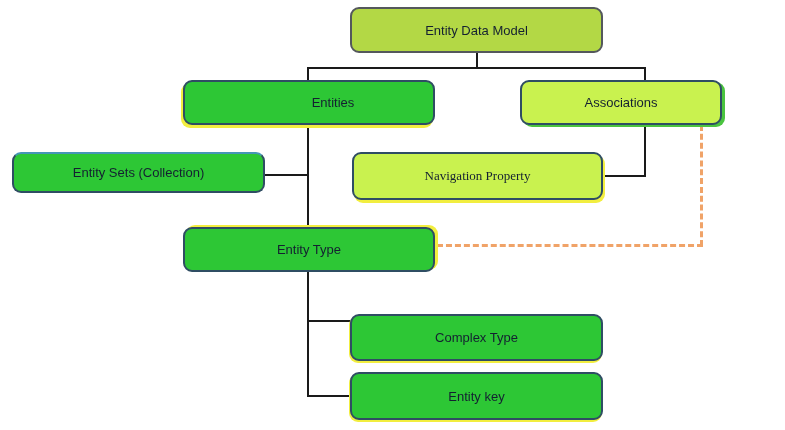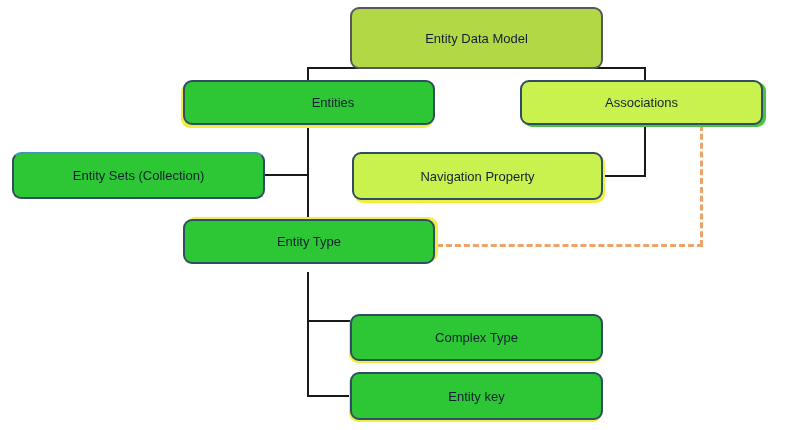--- a/index.html
+++ b/index.html
@@ -20,21 +20,21 @@
     align-items: center;
     justify-content: center;
     font-size: 13px;
     color: var(--text, #142031);
     text-align: center;
   }
   .fill-green  { background: var(--green_fill, #2dc735); }
   .fill-yg     { background: var(--yellow_green_fill, #c9f24f); }
   .fill-olive  { background: var(--olive_fill, #b3d845); border-color: var(--edm_border, #54585c); }
   .shadow-yellow-bl { box-shadow: -2px 3px 0 var(--shadow_yellow, #f2ee3f); padding-left: 48px; }
-  .shadow-yellow-br { box-shadow: 2px 3px 0 var(--shadow_yellow, #f2ee3f); }
+  .shadow-yellow-br { box-shadow: 2px 3px 0 var(--shadow_yellow, #f2ee3f); font-family: Liberation Serif, serif; }
   .shadow-yellow-tr { box-shadow: 3px -2px 0 var(--shadow_yellow, #f2ee3f); }
   .shadow-yellow-l  { box-shadow: -1px 2px 0 var(--shadow_yellow, #f2ee3f); }
   .shadow-green-r   { box-shadow: 3px 2px 0 var(--shadow_green, #4ac43f); }
   .top-teal { border-top-color: #4596b5; }
   .conn { position: absolute; background: var(--connector, #1a1a1a); }
   .conn.h { height: 2px; }
   .conn.v { width: 2px; }
   .dash-v { position: absolute; width: 0; border-left: 3px dashed var(--dashed, #f0a368); }
   .dash-h { position: absolute; height: 0; border-top: 3px dashed var(--dashed, #f0a368); }
 </style>
@@ -51,41 +51,41 @@
   <div class="conn h" style="left:265px; top:174px; width:44px;"></div>
   <div class="conn v" style="left:644px; top:125px; height:52px;"></div>
   <div class="conn h" style="left:603px; top:175px; width:43px;"></div>
   <div class="conn v" style="left:307px; top:272px; height:125px;"></div>
   <div class="conn h" style="left:307px; top:320px; width:43px;"></div>
   <div class="conn h" style="left:307px; top:395px; width:43px;"></div>
 
   <div class="dash-v" style="left:700px; top:125px; height:121px;"></div>
   <div class="dash-h" style="left:437px; top:244px; width:266px;"></div>
 
-  <div class="node fill-olive" style="left:350px; top:7px; width:253px; height:62px;">
+  <div class="node fill-olive" style="left:350px; top:7px; width:253px; height:46px;">
     <span>Entity Data Model</span>
   </div>
 
   <div class="node fill-green shadow-yellow-bl" style="left:183px; top:80px; width:252px; height:45px;">
     <span>Entities</span>
   </div>
 
-  <div class="node fill-yg shadow-green-r" style="left:520px; top:80px; width:243px; height:45px;">
+  <div class="node fill-yg shadow-green-r" style="left:520px; top:80px; width:202px; height:45px;">
     <span>Associations</span>
   </div>
 
-  <div class="node fill-green top-teal" style="left:12px; top:152px; width:253px; height:47px;">
+  <div class="node fill-green top-teal" style="left:12px; top:152px; width:253px; height:41px;">
     <span>Entity Sets (Collection)</span>
   </div>
 
   <div class="node fill-yg shadow-yellow-br" style="left:352px; top:152px; width:251px; height:48px;">
     <span>Navigation Property</span>
   </div>
 
-  <div class="node fill-green shadow-yellow-tr" style="left:183px; top:219px; width:252px; height:45px;">
+  <div class="node fill-green shadow-yellow-tr" style="left:183px; top:227px; width:252px; height:45px;">
     <span>Entity Type</span>
   </div>
 
   <div class="node fill-green shadow-yellow-l" style="left:350px; top:298px; width:253px; height:47px;margin-top:16px;">
     <span>Complex Type</span>
   </div>
 
   <div class="node fill-green shadow-yellow-l" style="left:350px; top:372px; width:253px; height:48px;text-align:right;">
     <span>Entity key</span>
   </div>

